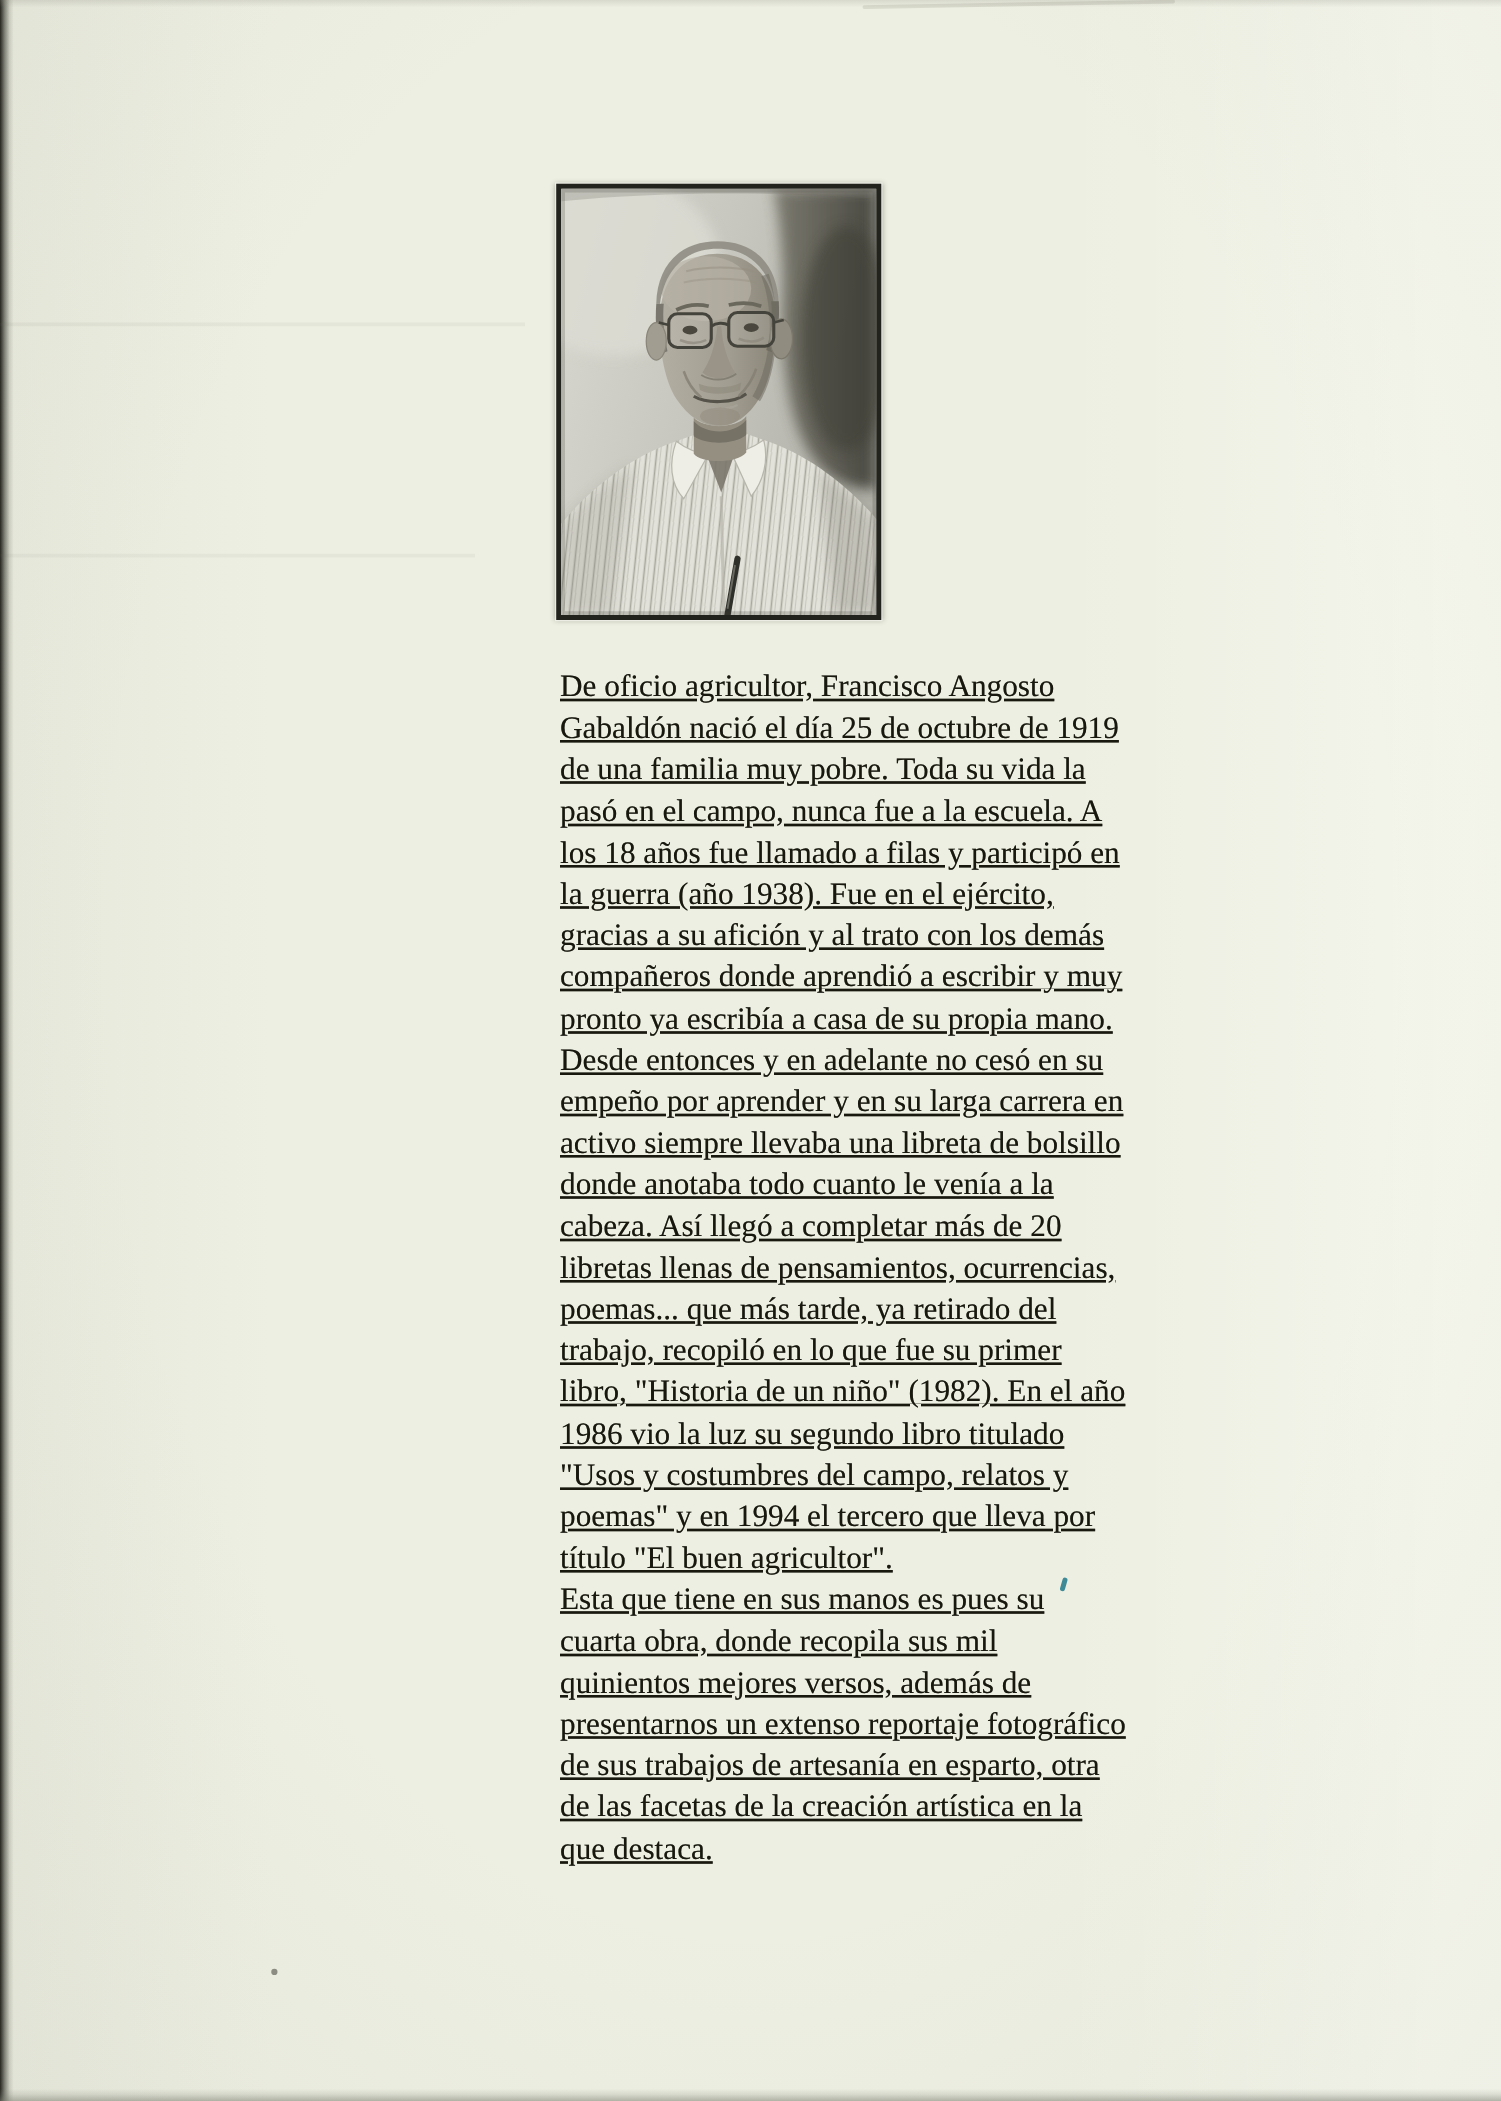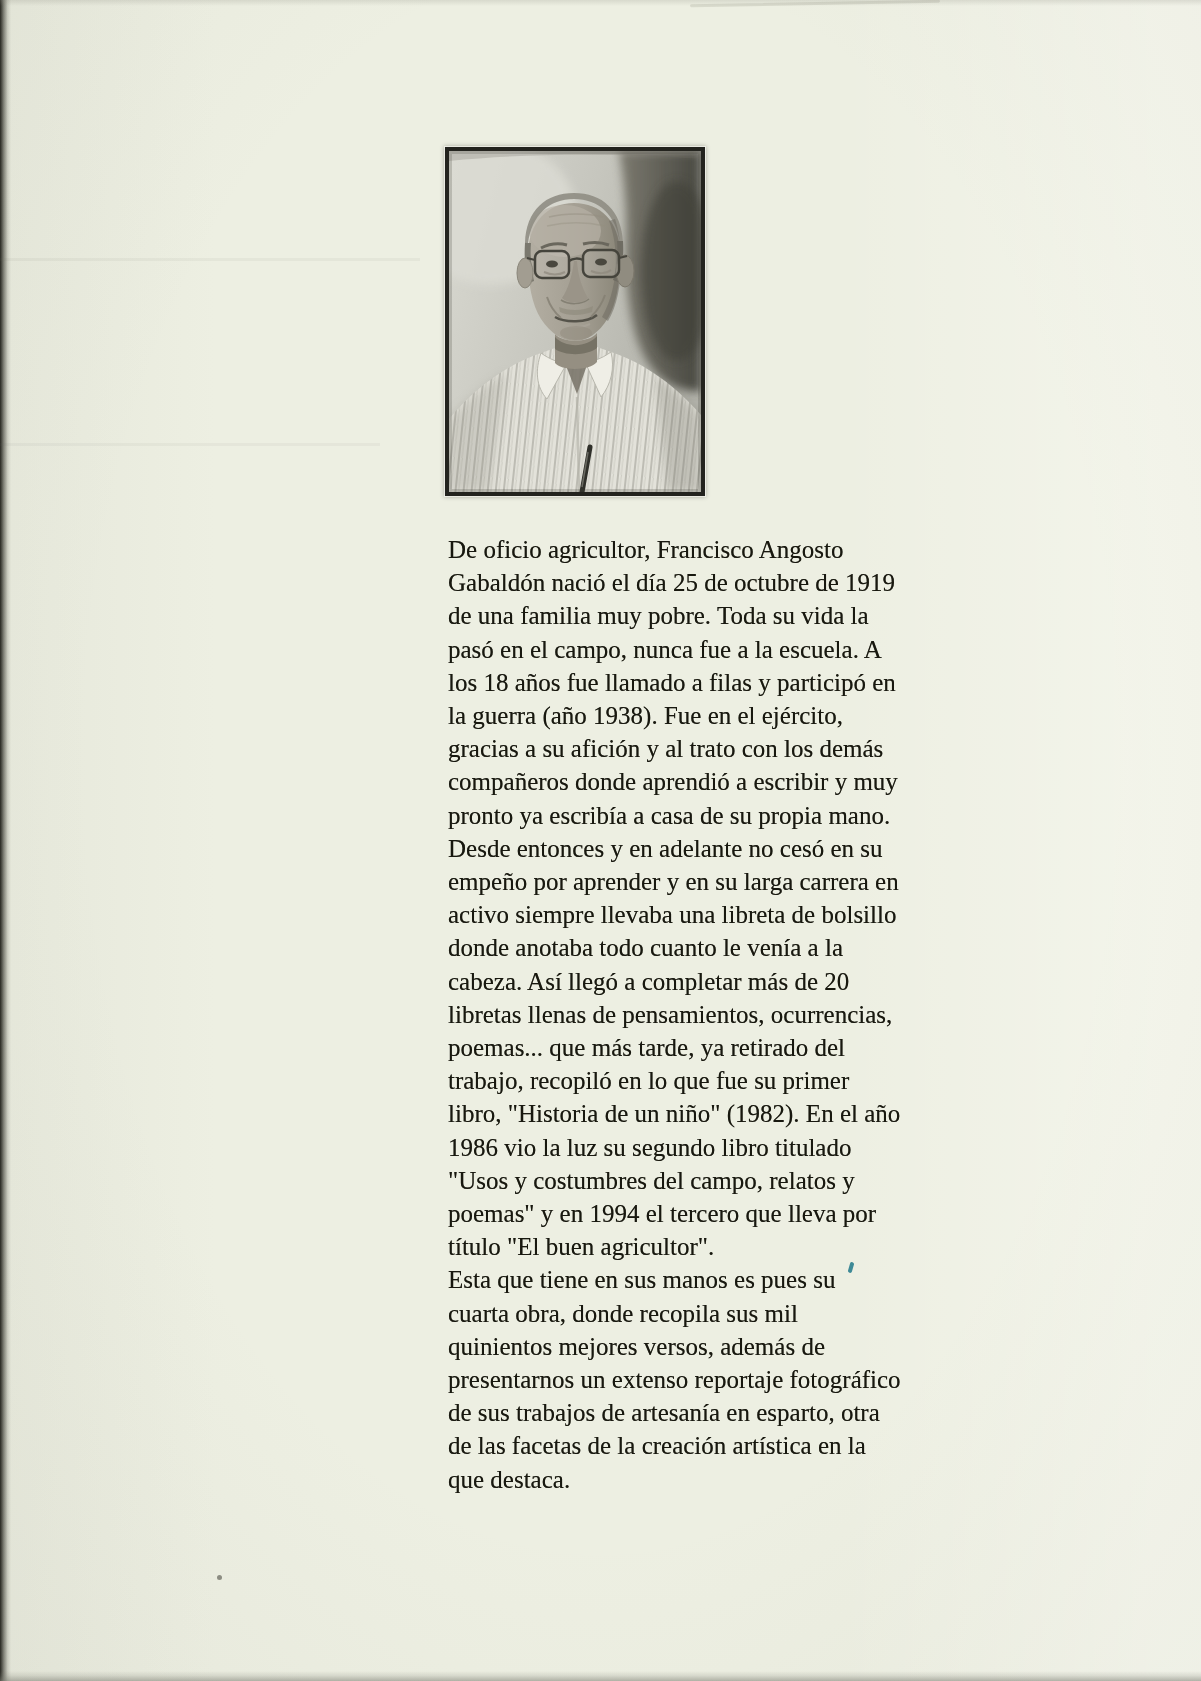--- a/index.html
+++ b/index.html
@@ -54,20 +54,21 @@
   }
   .photo-frame svg { display: block; width: 100%; height: 100%; }
   .bio {
     position: absolute; left: 448px; top: 533px;
     white-space: pre;
     font-size: 25px;
     line-height: 33.2px;
     letter-spacing: 0px;
     color: var(--text_color, #18180f);
     text-shadow: 0 0 0.5px rgba(24,24,15,0.55);
+    text-decoration: underline;
   }
 </style>
 </head>
 <body>
 
 <div class="page">
 
   <div class="photo-frame">
     <svg viewBox="0 0 252 341" preserveAspectRatio="none" role="img" aria-label="black-and-white portrait of an elderly man with glasses wearing a striped shirt">
       <defs>

